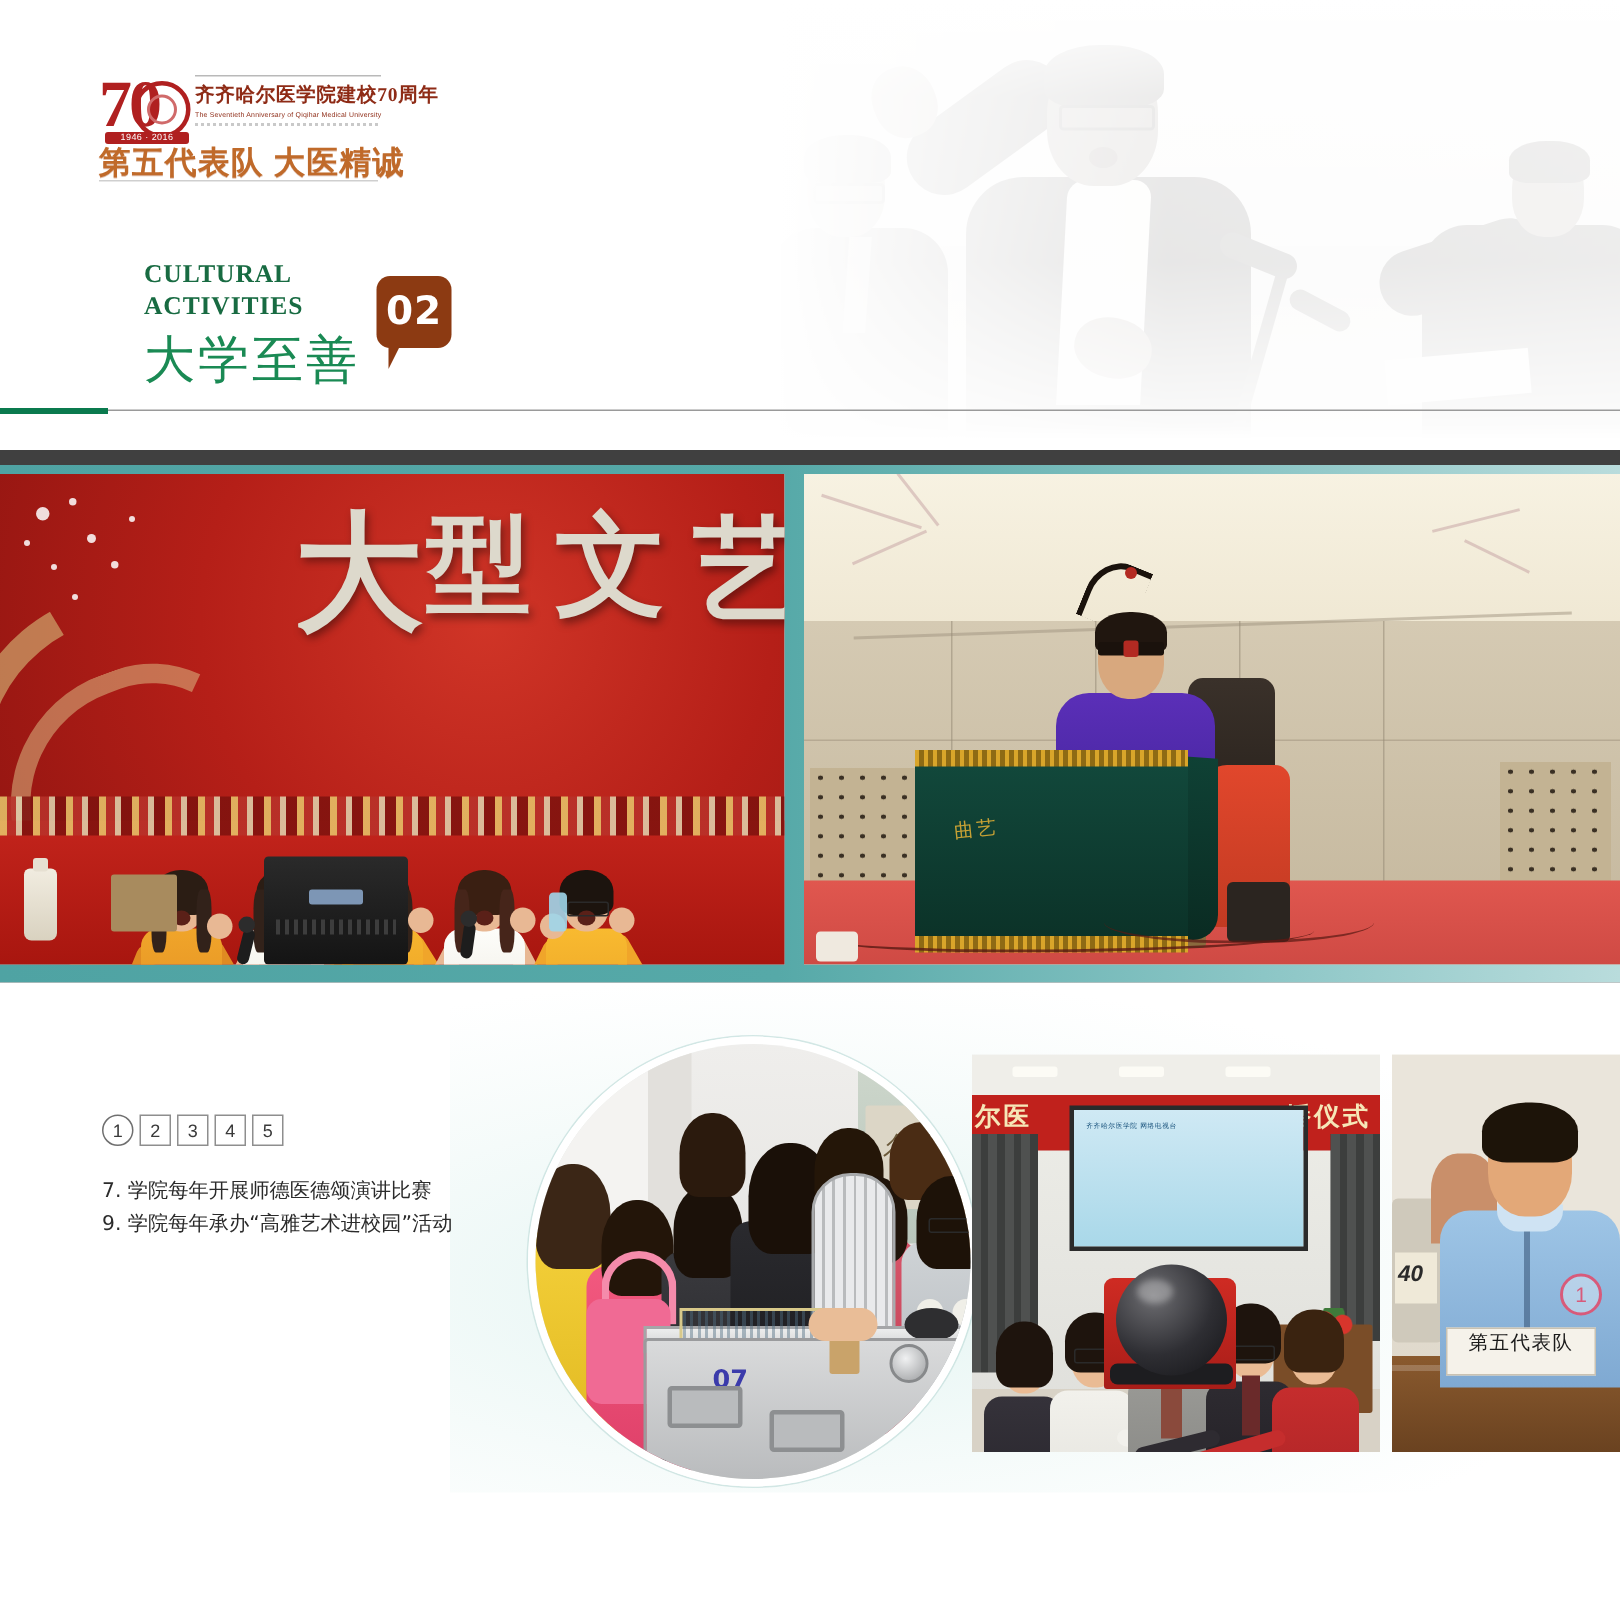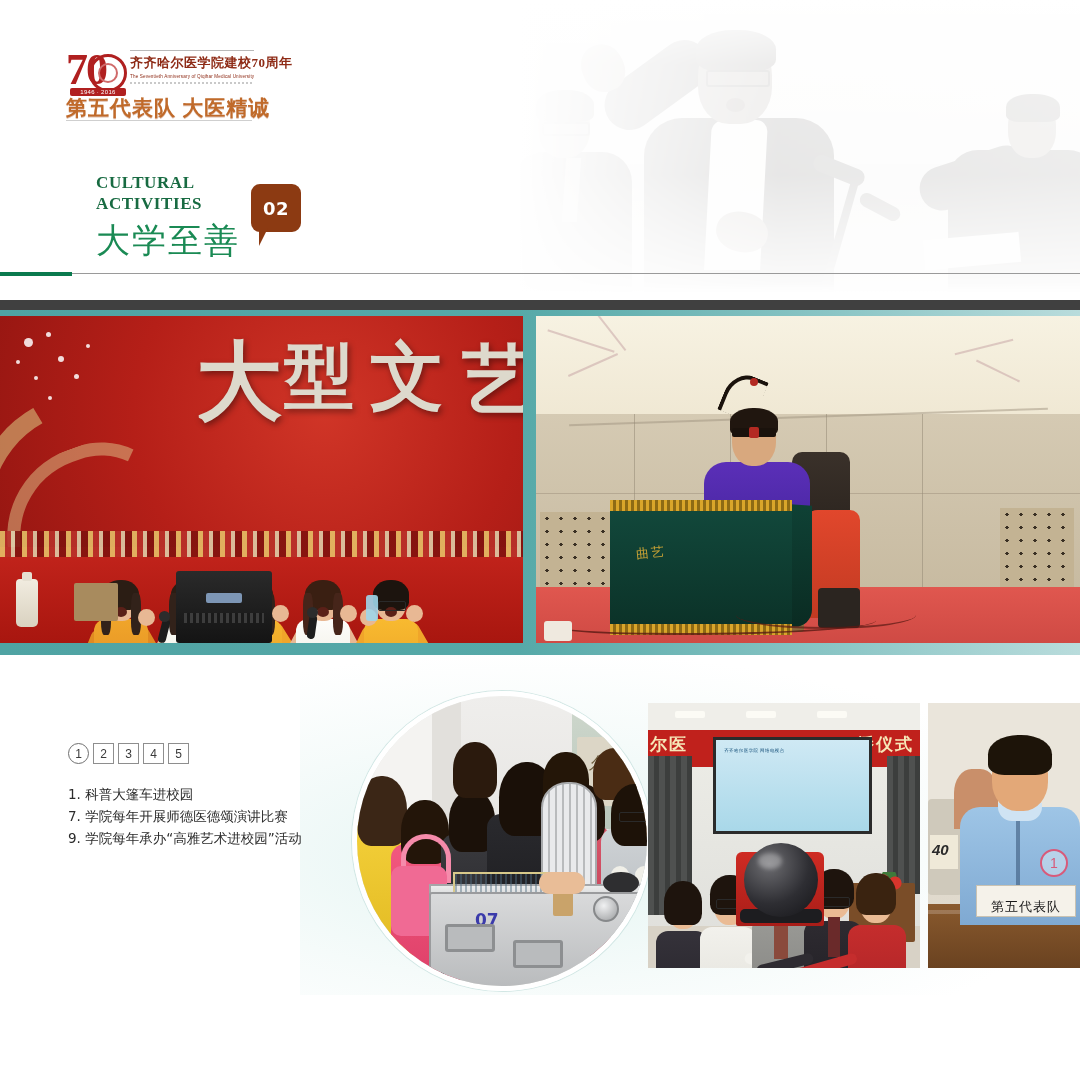--- a/index.html
+++ b/index.html
@@ -90,21 +90,21 @@
 
   
   .sect{position:absolute;left:96px;top:172px;}
   .sect-en{font-family:"Liberation Serif","DejaVu Serif",serif;font-weight:bold;
      color:#186b42;font-size:17px;line-height:21px;letter-spacing:.6px;}
   .sect-cn{font-size:34px;color:#1a8a54;letter-spacing:2px;margin-top:6px;line-height:40px;
      font-family:"DejaVu Sans","Liberation Sans",sans-serif;}
   .badge{position:absolute;left:251px;top:184px;width:50px;height:48px;}
   .badge-box{position:absolute;inset:0;background:#8c3a12;border-radius:9px;}
   .badge-num{position:absolute;inset:0;display:flex;align-items:center;justify-content:center;
-     color:#fff;font-size:18px;font-weight:bold;letter-spacing:.5px;
+     color:#fff;font-size:26px;font-weight:bold;letter-spacing:.5px;
      font-family:"DejaVu Sans","Liberation Sans",sans-serif;}
   .badge-tail{position:absolute;left:8px;top:44px;width:0;height:0;
      border-left:9px solid #8c3a12;border-bottom:18px solid transparent;}
 
   
   .rule-green{position:absolute;left:0;top:272px;width:72px;height:4px;background:#0a7a4e;}
   .rule-gray{position:absolute;left:72px;top:273px;width:1008px;height:1px;background:#9a9a9a;}
 
   
   .band{position:absolute;left:0;top:310px;width:1080px;height:345px;
@@ -296,22 +296,22 @@
   .p4-desk i{position:absolute;left:0;top:6px;width:100%;height:4px;background:rgba(255,255,255,.20);}
   .p4-head{position:absolute;left:64px;top:42px;width:56px;height:66px;border-radius:44%;background:#e3a878;}
   .p4-hair{position:absolute;left:60px;top:32px;width:64px;height:40px;border-radius:48% 48% 26% 26%;background:#1d1409;}
   .p4-body{position:absolute;left:32px;top:104px;width:120px;height:118px;
      background:linear-gradient(180deg,#9ec5e6,#7fa9d2);border-radius:20px 20px 0 0;}
   .p4-zip{position:absolute;left:88px;top:108px;width:4px;height:94px;background:rgba(60,90,125,.6);}
   .p4-collar{position:absolute;left:70px;top:100px;width:44px;height:18px;background:#cfe3f3;border-radius:0 0 14px 14px;}
   .p4-num{position:absolute;left:112px;top:146px;width:24px;height:24px;border-radius:50%;
      border:2px solid #d85a7a;color:#d85a7a;font-size:14px;display:flex;align-items:center;justify-content:center;
      background:rgba(255,255,255,.35);}
-  .p4-plate{position:absolute;left:48px;top:182px;width:98px;height:30px;background:#f5f2ea;
-     border:1px solid #c9c2b2;display:flex;align-items:flex-end;justify-content:center;}
+  .p4-plate{position:absolute;left:36px;top:182px;width:98px;height:30px;background:#f5f2ea;
+     border:1px solid #c9c2b2;display:flex;align-items:flex-start;justify-content:center;}
   .p4-plate span{font-size:13px;color:#1a1a1a;letter-spacing:1px;
      font-family:"DejaVu Sans","Liberation Sans",sans-serif;}
   .p4-side{position:absolute;left:0;top:96px;width:34px;height:96px;background:#cfc9bb;border-radius:4px;}
   .p4-side2{position:absolute;left:2px;top:132px;width:28px;height:34px;background:#efe9d8;}
   .p4-side2 i{position:absolute;left:2px;top:6px;font-size:15px;color:#2a2a2a;font-weight:bold;}
   .p4-pers{position:absolute;left:26px;top:66px;width:44px;height:60px;border-radius:40% 40% 0 0;background:#c98f6a;}
 </style>
 </head>
 <body>
 
@@ -535,21 +535,20 @@
 
     <div class="pager">
       <div class="pg active">1</div>
       <div class="pg">2</div>
       <div class="pg">3</div>
       <div class="pg">4</div>
       <div class="pg">5</div>
     </div>
 
     <div class="caps">
-      <div class="cap">1. 科普大篷车进校园</div>
       <div class="cap">7. 学院每年开展师德医德颂演讲比赛</div>
       <div class="cap">9. 学院每年承办“高雅艺术进校园”活动</div>
     </div>
 
     <div class="circle">
       <div class="c-bg"></div>
       <div class="c-wallL"></div>
         <div class="c-door"></div>
         <div class="c-wallR"></div>
       <div class="c-sign">

